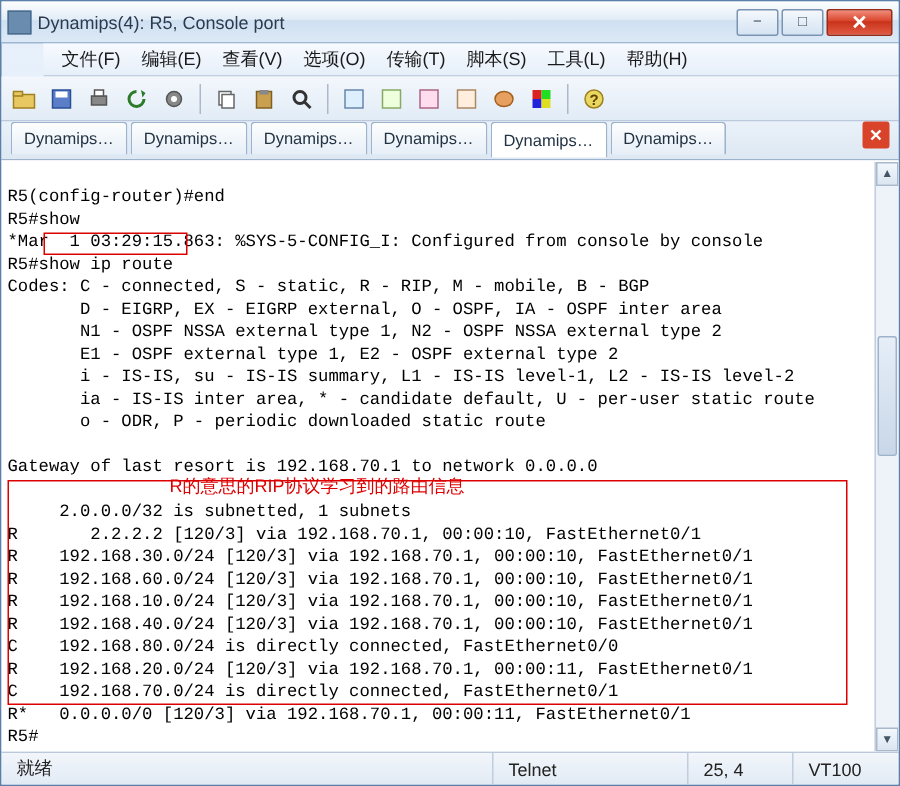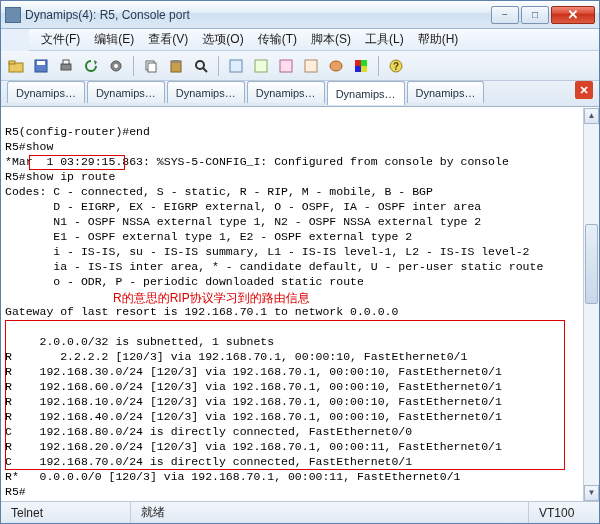--- a/index.html
+++ b/index.html
@@ -342,29 +342,30 @@
 R    192.168.60.0/24 [120/3] via 192.168.70.1, 00:00:10, FastEthernet0/1
 R    192.168.10.0/24 [120/3] via 192.168.70.1, 00:00:10, FastEthernet0/1
 R    192.168.40.0/24 [120/3] via 192.168.70.1, 00:00:10, FastEthernet0/1
 C    192.168.80.0/24 is directly connected, FastEthernet0/0
 R    192.168.20.0/24 [120/3] via 192.168.70.1, 00:00:11, FastEthernet0/1
 C    192.168.70.0/24 is directly connected, FastEthernet0/1
 R*   0.0.0.0/0 [120/3] via 192.168.70.1, 00:00:11, FastEthernet0/1
 R5#</div>
     <div class="hl-box1" id="hl-cmd" style="left: 28px; top: 47px; width: 96px; height: 15px;"></div>
     <div class="hl-box1" id="hl-routes" style="left: 4px; top: 212px; width: 560px; height: 150px;"></div>
-    <div class="ann-red" id="ann" style="left: 112px; top: 182px;">R的意思的RIP协议学习到的路由信息</div>
+    <div class="ann-red" id="ann" style="left: 112px; top: 208px;">R的意思的RIP协议学习到的路由信息</div>
     <div class="scrollbar">
       <div class="sb-btn">▲</div>
       <div class="sb-track">
         <div class="sb-thumb"></div>
       </div>
       <div class="sb-btn">▼</div>
     </div>
   </div>
 
   <div class="statusbar">
+    <div class="status-cell auto">就绪</div>
     <div class="status-cell" style="width:130px">Telnet</div>
-    <div class="status-cell auto">就绪</div>
+    <div class="status-cell" style="width:70px">25,  4</div>
     <div class="status-cell" style="width:70px;border-right:none">VT100</div>
   </div>
 
 </div>
 
 </body></html>

